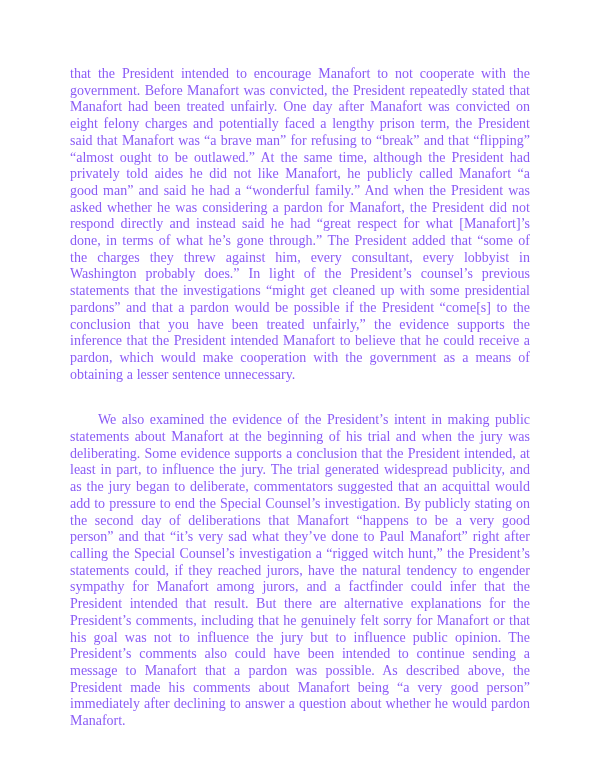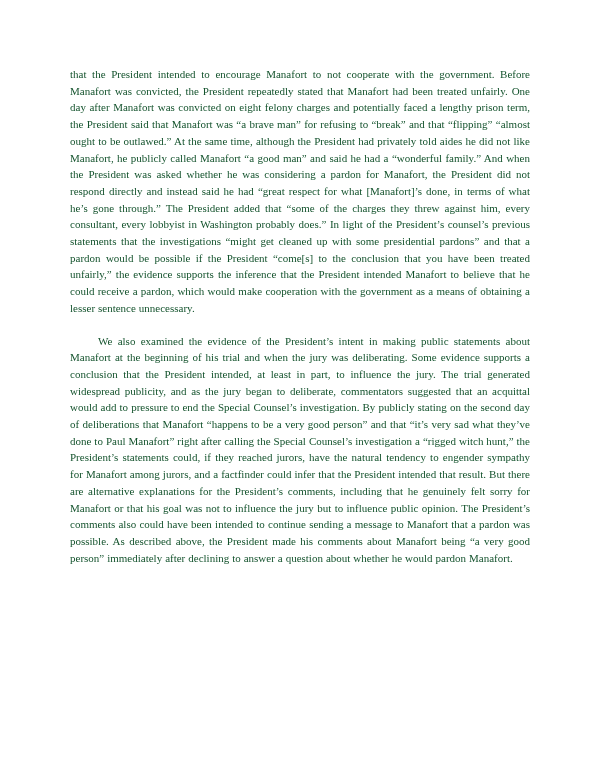--- a/index.html
+++ b/index.html
@@ -15,30 +15,30 @@
   .page {
     box-sizing: border-box;
     width: 600px;
     height: 776px;
     background: #ffffff;
     padding: 66px 70px 0 70px;
   }
   .page p {
     margin: 0;
     font-family: "Liberation Serif", serif;
-    font-size: 11px;
+    font-size: 14px;
     line-height: 16.7px;
-    color: #14532d;
+    color: #8b5cf6;
     text-align: justify;
     text-justify: inter-word;
     hyphens: none;
     word-spacing: 0.02em;
   }
   .page p.indented {
-    margin-top: 16px;
+    margin-top: 29px;
     text-indent: 28px;
   }
 </style>
 </head>
 <body>
 
 <div class="page">
   <p>that the President intended to encourage Manafort to not cooperate with the government. Before Manafort was convicted, the President repeatedly stated that Manafort had been treated unfairly. One day after Manafort was convicted on eight felony charges and potentially faced a lengthy prison term, the President said that Manafort was “a brave man” for refusing to “break” and that “flipping” “almost ought to be outlawed.” At the same time, although the President had privately told aides he did not like Manafort, he publicly called Manafort “a good man” and said he had a “wonderful family.” And when the President was asked whether he was considering a pardon for Manafort, the President did not respond directly and instead said he had “great respect for what [Manafort]’s done, in terms of what he’s gone through.” The President added that “some of the charges they threw against him, every consultant, every lobbyist in Washington probably does.” In light of the President’s counsel’s previous statements that the investigations “might get cleaned up with some presidential pardons” and that a pardon would be possible if the President “come[s] to the conclusion that you have been treated unfairly,” the evidence supports the inference that the President intended Manafort to believe that he could receive a pardon, which would make cooperation with the government as a means of obtaining a lesser sentence unnecessary.</p>
   <p class="indented">We also examined the evidence of the President’s intent in making public statements about Manafort at the beginning of his trial and when the jury was deliberating. Some evidence supports a conclusion that the President intended, at least in part, to influence the jury. The trial generated widespread publicity, and as the jury began to deliberate, commentators suggested that an acquittal would add to pressure to end the Special Counsel’s investigation. By publicly stating on the second day of deliberations that Manafort “happens to be a very good person” and that “it’s very sad what they’ve done to Paul Manafort” right after calling the Special Counsel’s investigation a “rigged witch hunt,” the President’s statements could, if they reached jurors, have the natural tendency to engender sympathy for Manafort among jurors, and a factfinder could infer that the President intended that result. But there are alternative explanations for the President’s comments, including that he genuinely felt sorry for Manafort or that his goal was not to influence the jury but to influence public opinion. The President’s comments also could have been intended to continue sending a message to Manafort that a pardon was possible. As described above, the President made his comments about Manafort being “a very good person” immediately after declining to answer a question about whether he would pardon Manafort.</p>
 </div>

